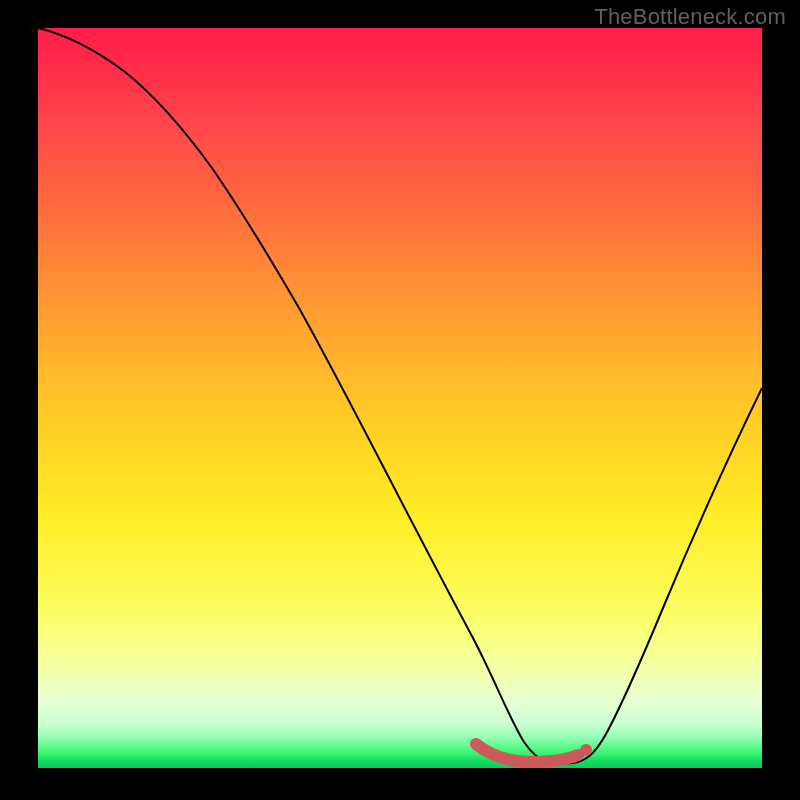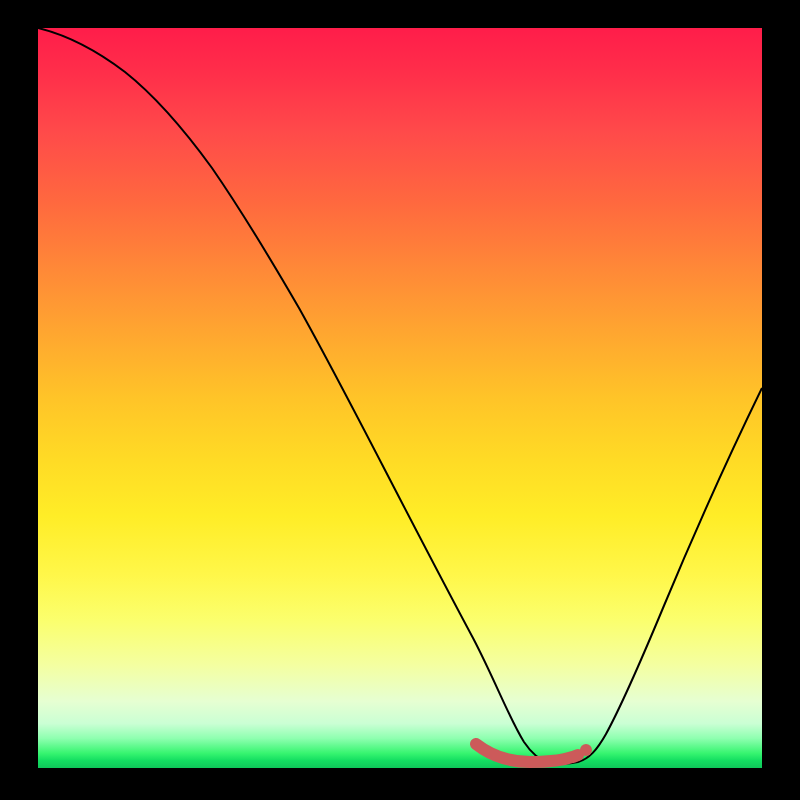--- a/index.html
+++ b/index.html
@@ -78,20 +78,21 @@
   }
   .curve circle.dot {
     fill: #cc5a5a;
   }
 </style>
 </head>
 <body>
 
 <div class="wrap">
 
+  <div class="watermark">TheBottleneck.com</div>
 
   <div class="plot">
     <div class="gradient"></div>
 
     <svg class="curve" viewBox="0 0 724 740" preserveAspectRatio="none">
 
       <path class="main" d="M 0 0
                C 29 7, 58 22, 87 44
                C 116 67, 145 100, 174 140
                C 203 182, 232 230, 261 280

